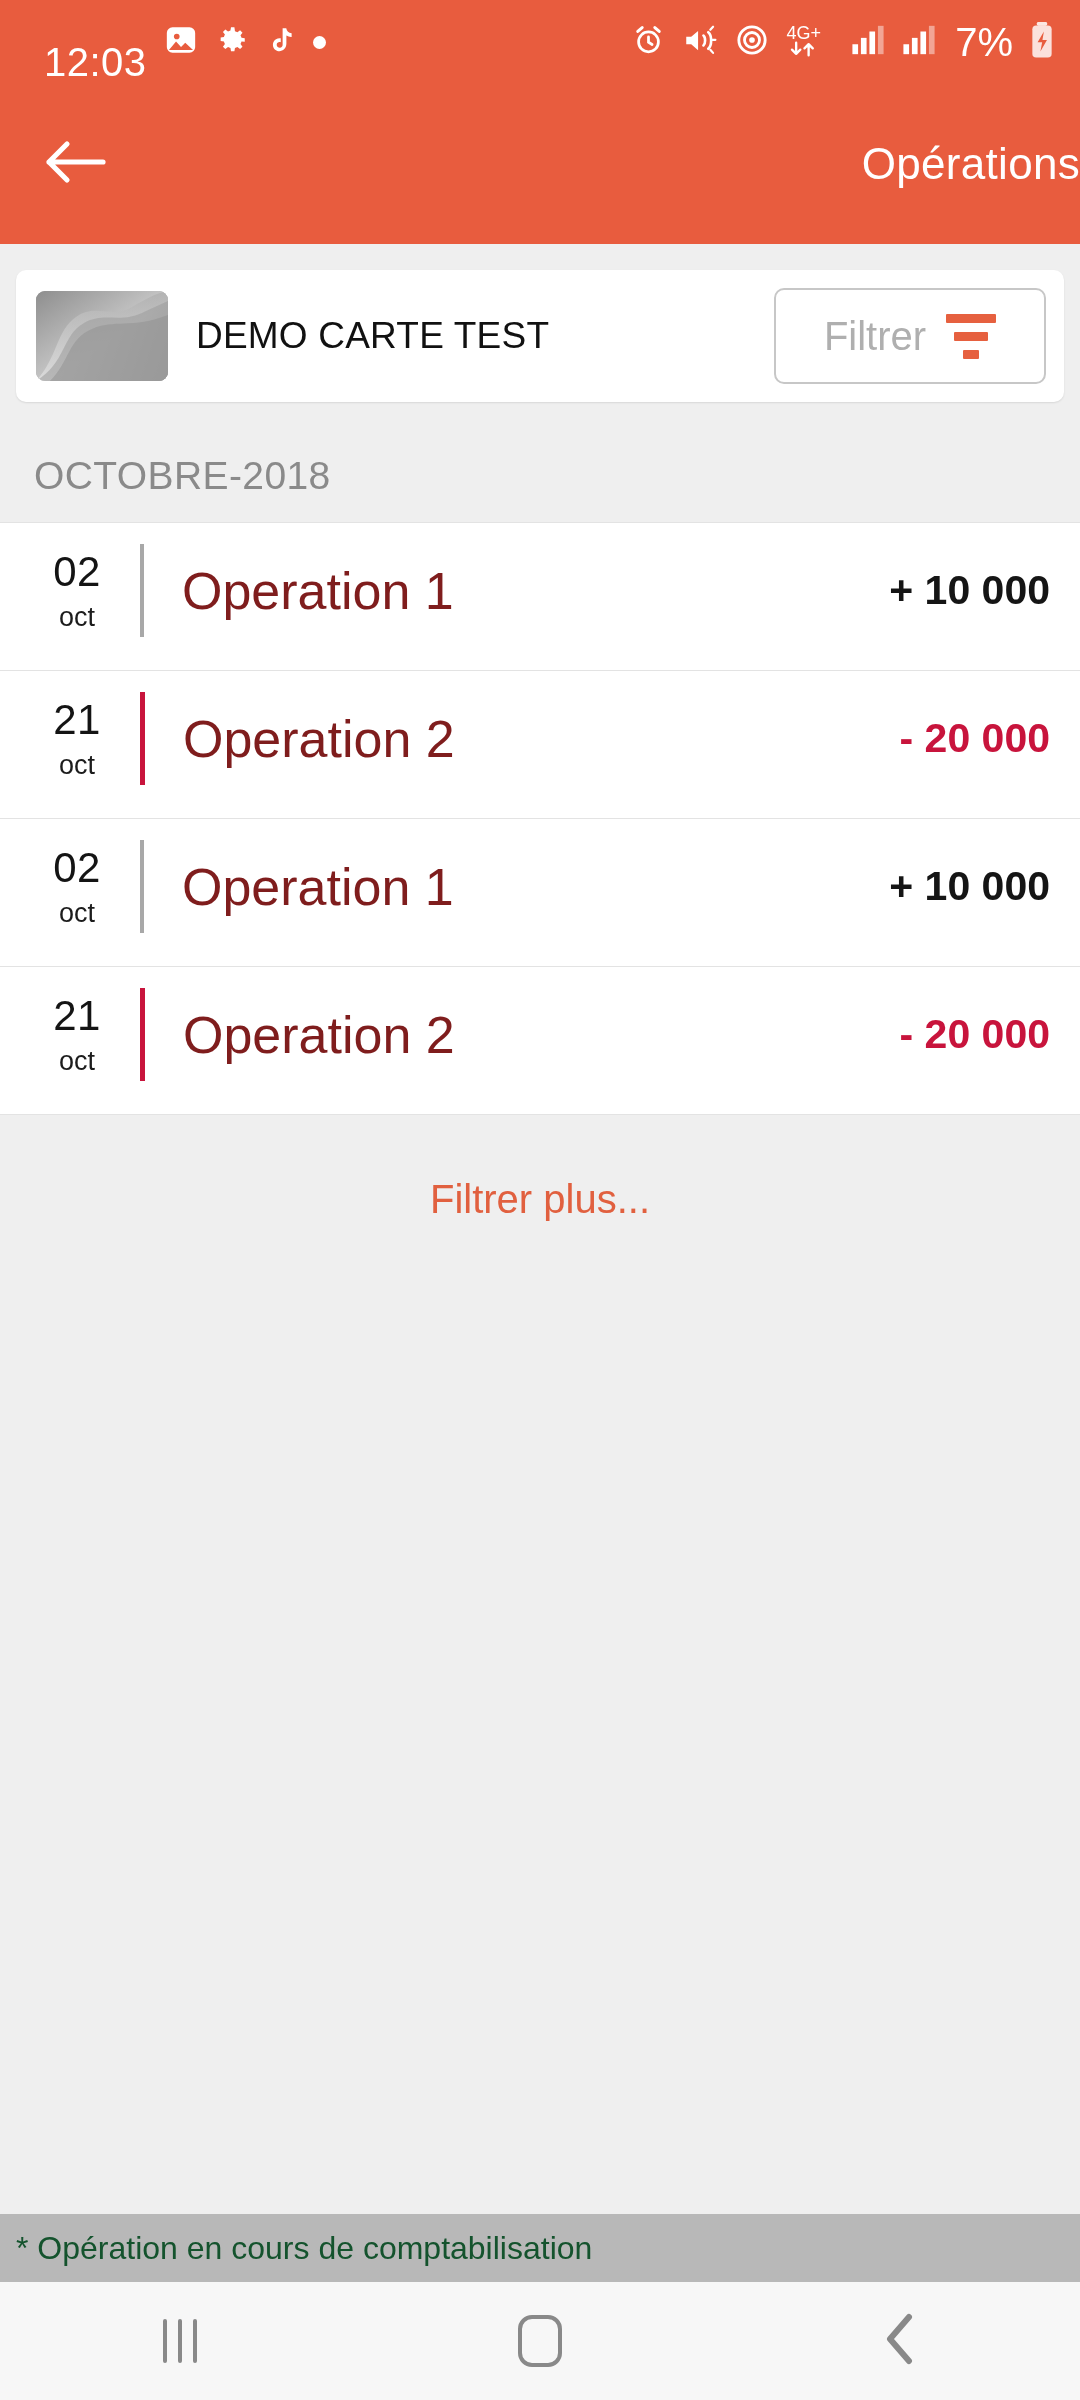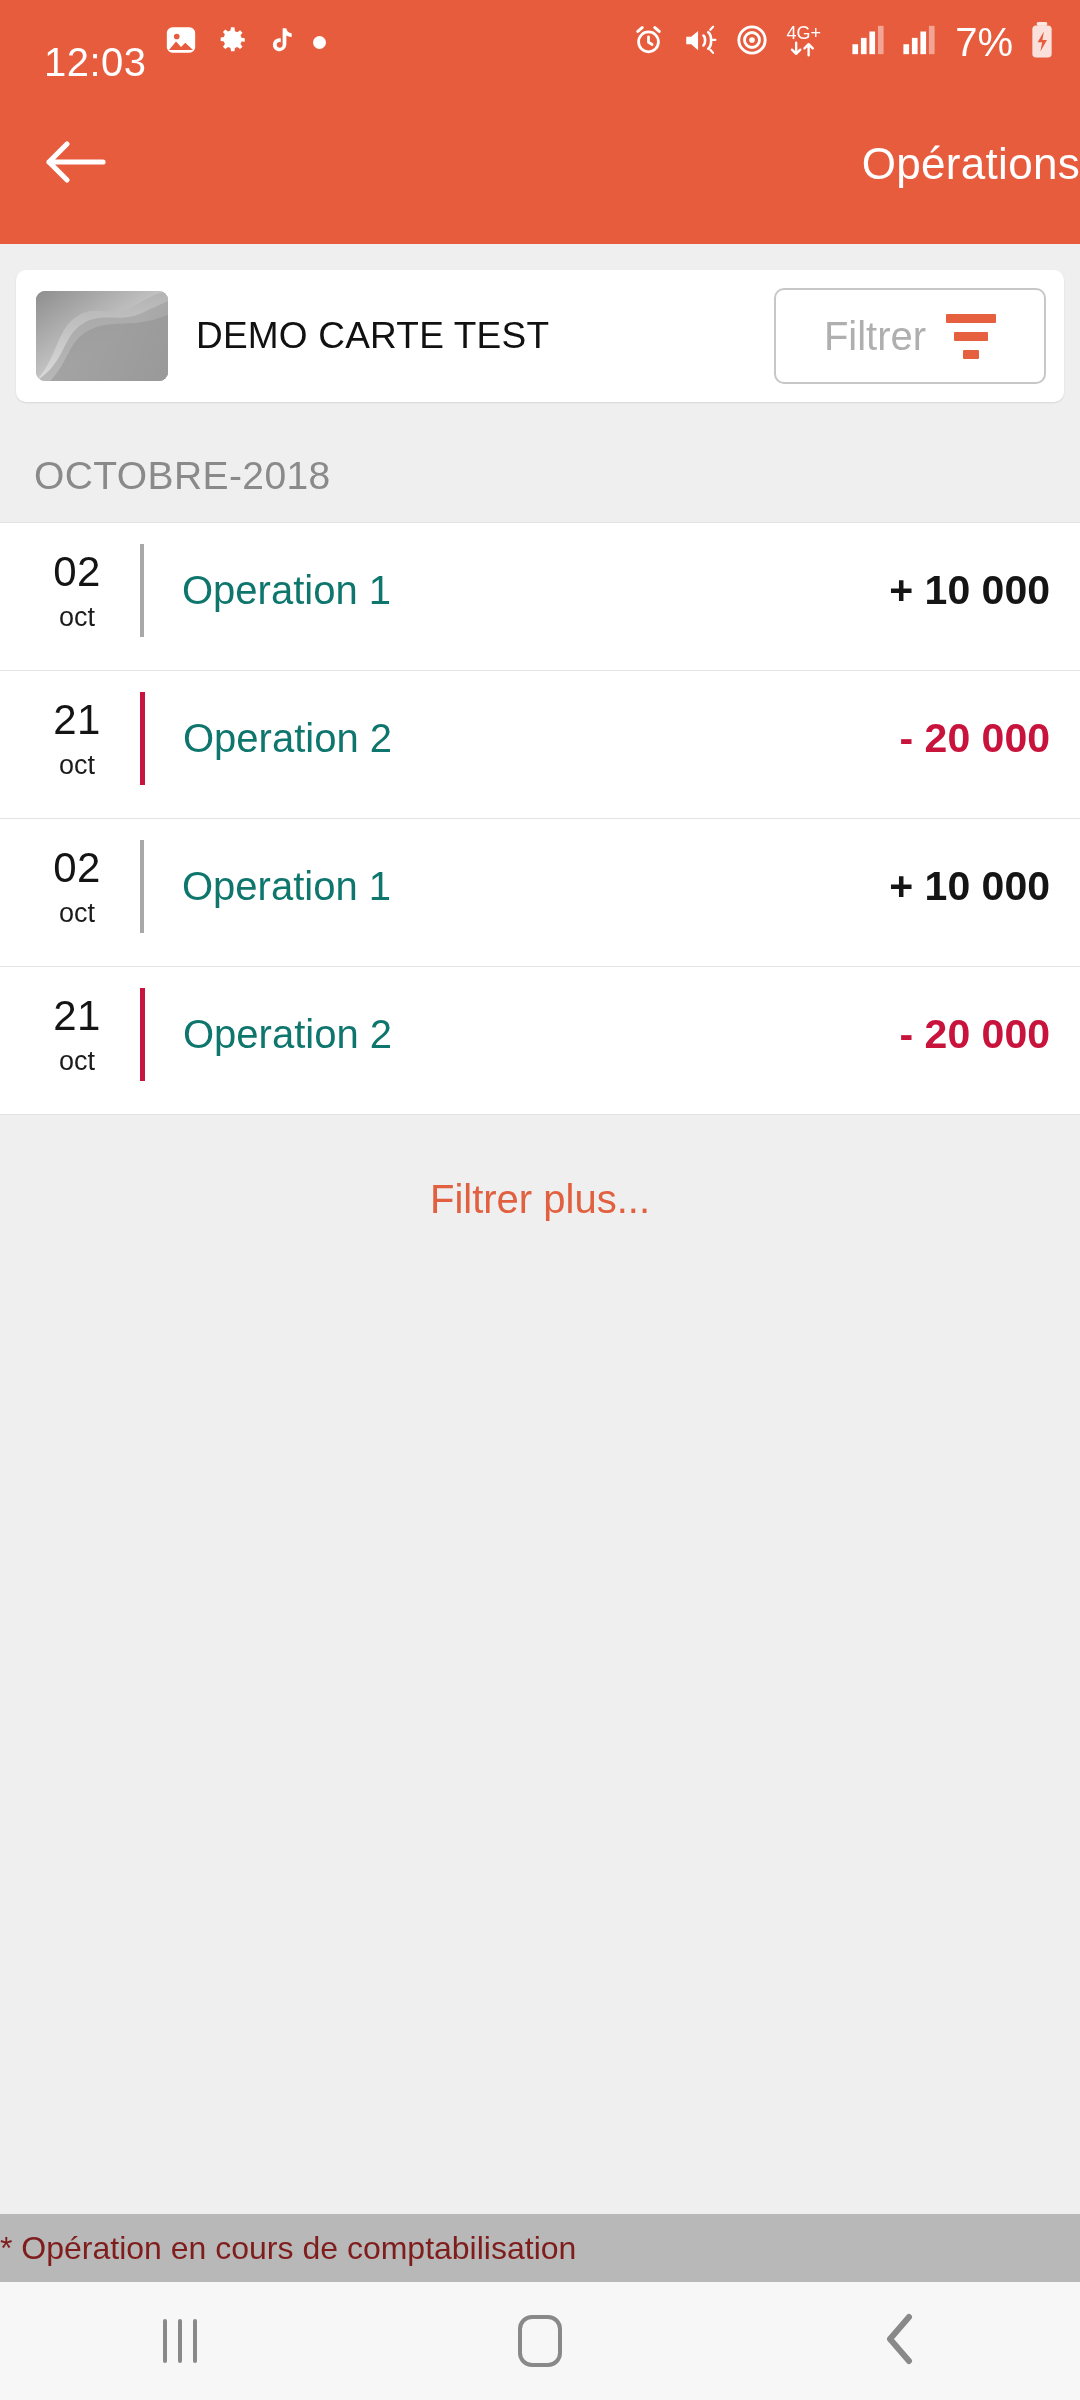--- a/index.html
+++ b/index.html
@@ -76,34 +76,34 @@
   .tx-list { background:#fff; border-top:1px solid #E3E3E3; }
   .tx-row {
     height:148px; display:flex; align-items:center; background:#fff;
     border-bottom:1px solid #E3E3E3; padding:0 30px 12px 40px;
   }
   .tx-date { width:74px; flex:0 0 auto; text-align:center; line-height:1; }
   .tx-day { font-size:42px; color:#141414; font-weight:400; letter-spacing:.5px; }
   .tx-mon { font-size:27px; color:#1C1C1C; margin-top:11px; }
   .tx-bar { width:4px; height:93px; flex:0 0 auto; margin:0 38px 0 26px; background:#A8A8A8; }
   .tx-bar.neg { background:#C8143C; width:5px; }
-  .tx-title { flex:1 1 auto; font-size:40px; color:#0f766e; }
+  .tx-title { flex:1 1 auto; font-size:52px; color:#7f1d1d; }
   .tx-amount { flex:0 0 auto; font-size:41px; color:#151515; white-space:nowrap;font-weight:bold; }
   .tx-amount.neg { color:#C8143C; }
 
   
   .show-more {
     text-align:center; font-size:40px; color:#E1603F; padding:62px 0 0 0;
   }
 
   
   .footnote {
     position:absolute; left:0; right:0; bottom:0; height:68px; background:#B8B8B8;
-    display:flex; align-items:center; 
-    font-size:32px; color:#7f1d1d;
+    display:flex; align-items:center; padding-left:16px;
+    font-size:32px; color:#14532d;
   }
 
   
   .navbar {
     height:118px; flex:0 0 auto; background:#F7F7F7;
     display:flex; align-items:center; justify-content:space-around;
   }
   .nav-btn { width:160px; height:110px; display:flex; align-items:center; justify-content:center; }
   .recents { display:flex; gap:11px; }
   .recents span { width:4px; height:44px; background:#898989; border-radius:2px; }

